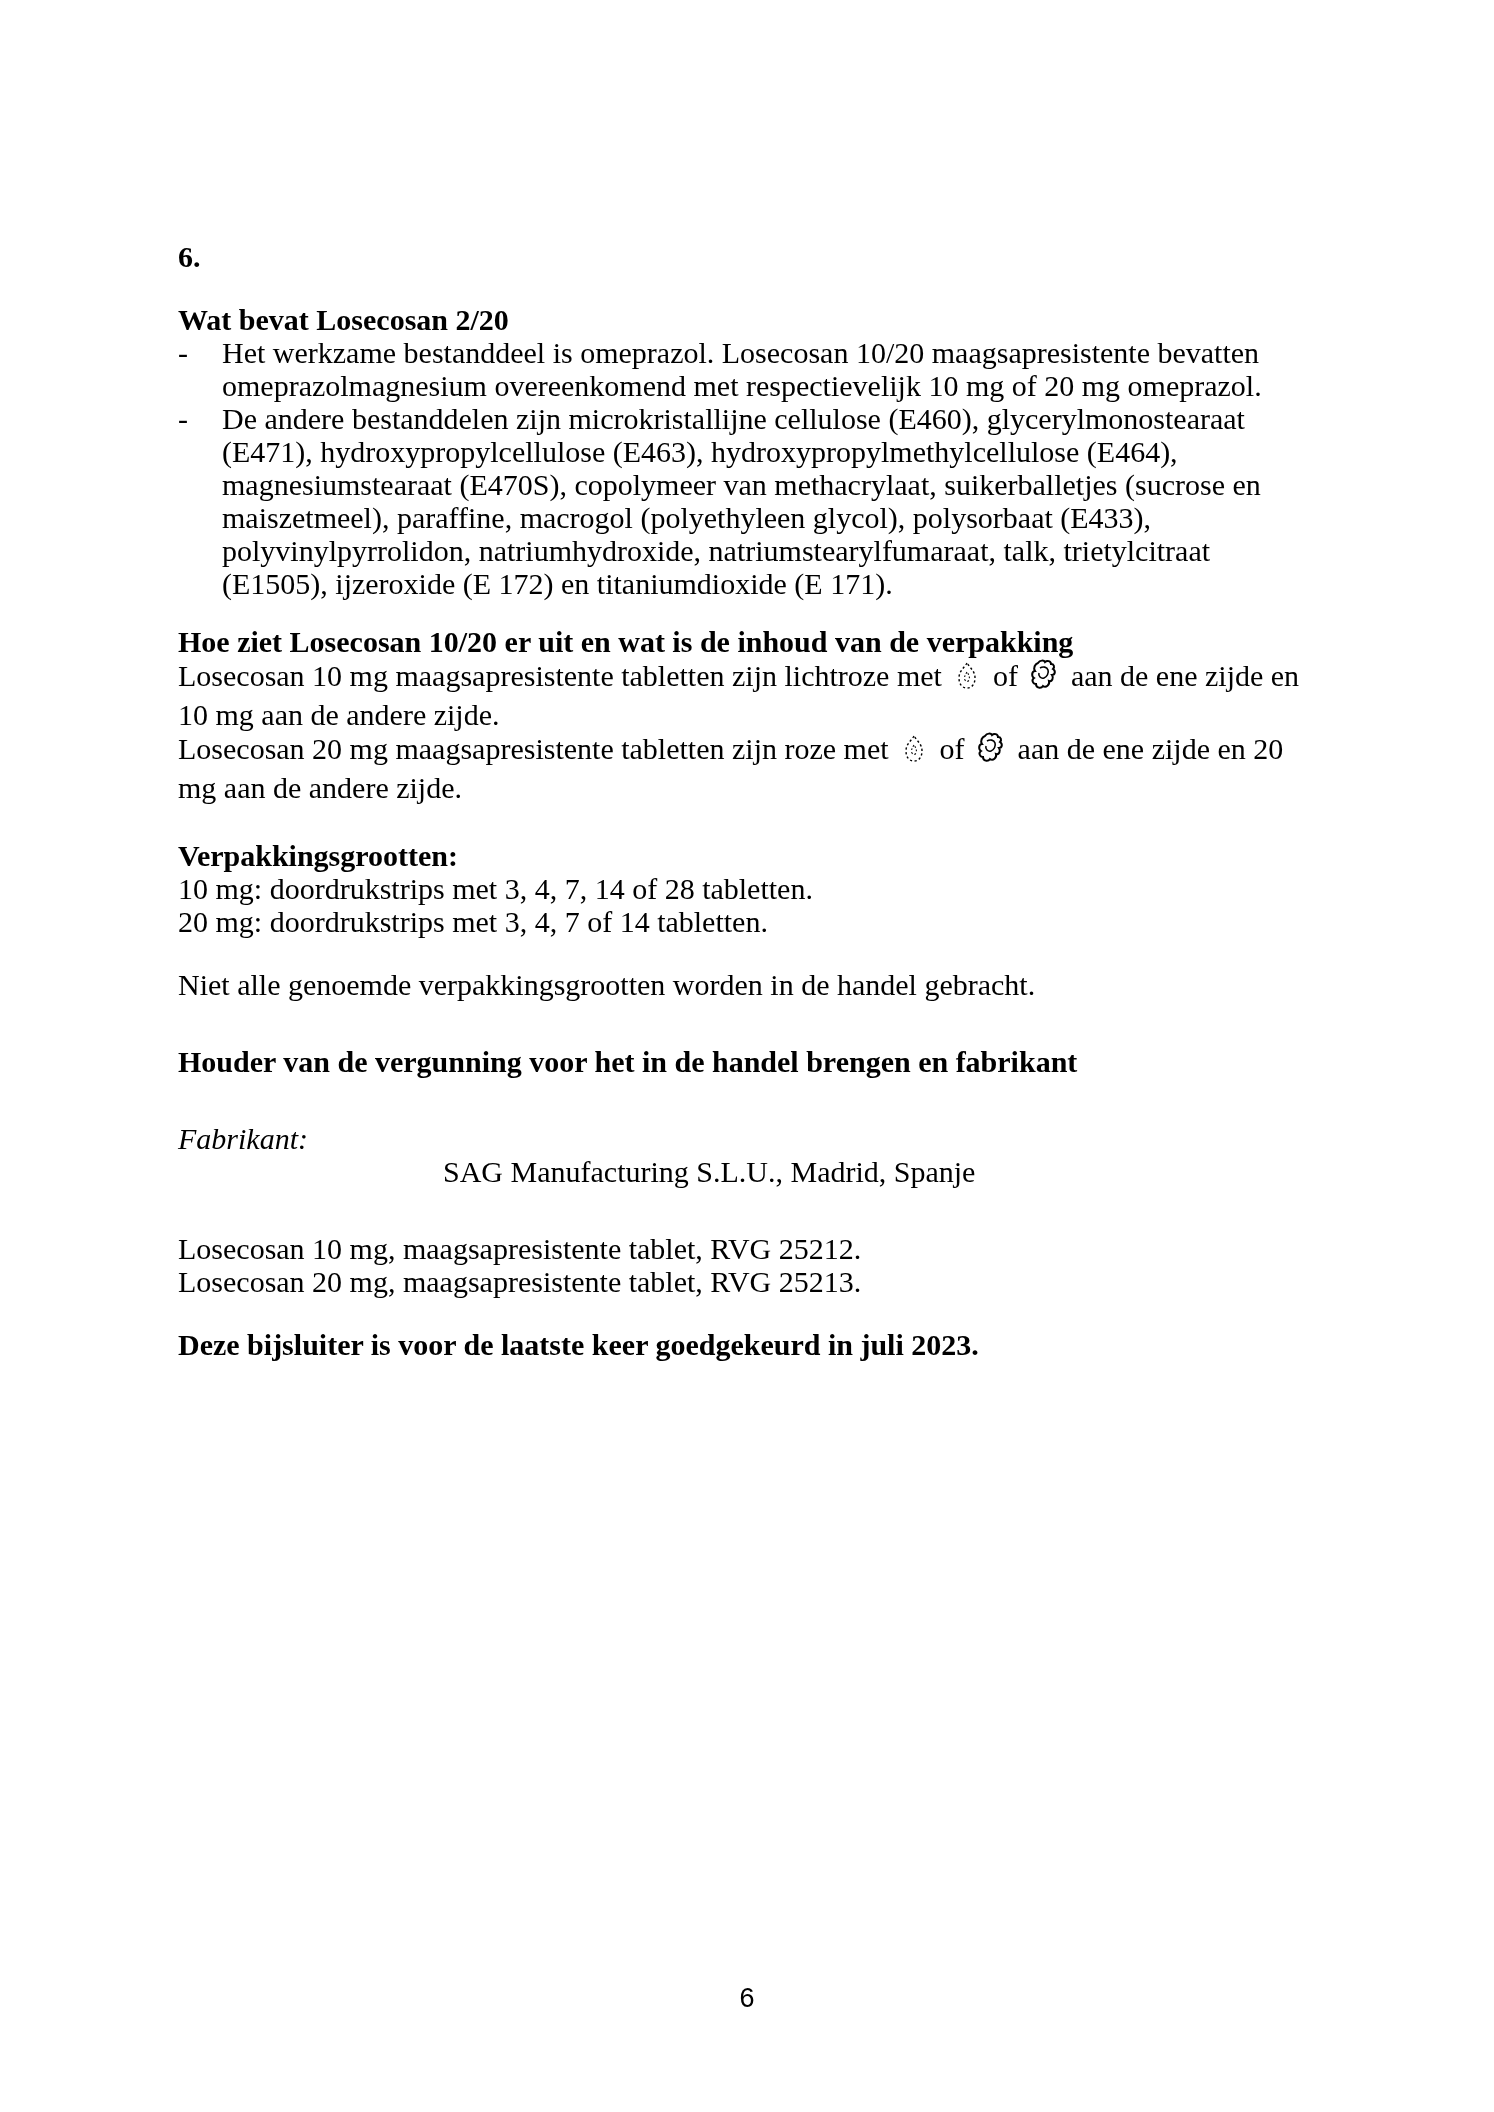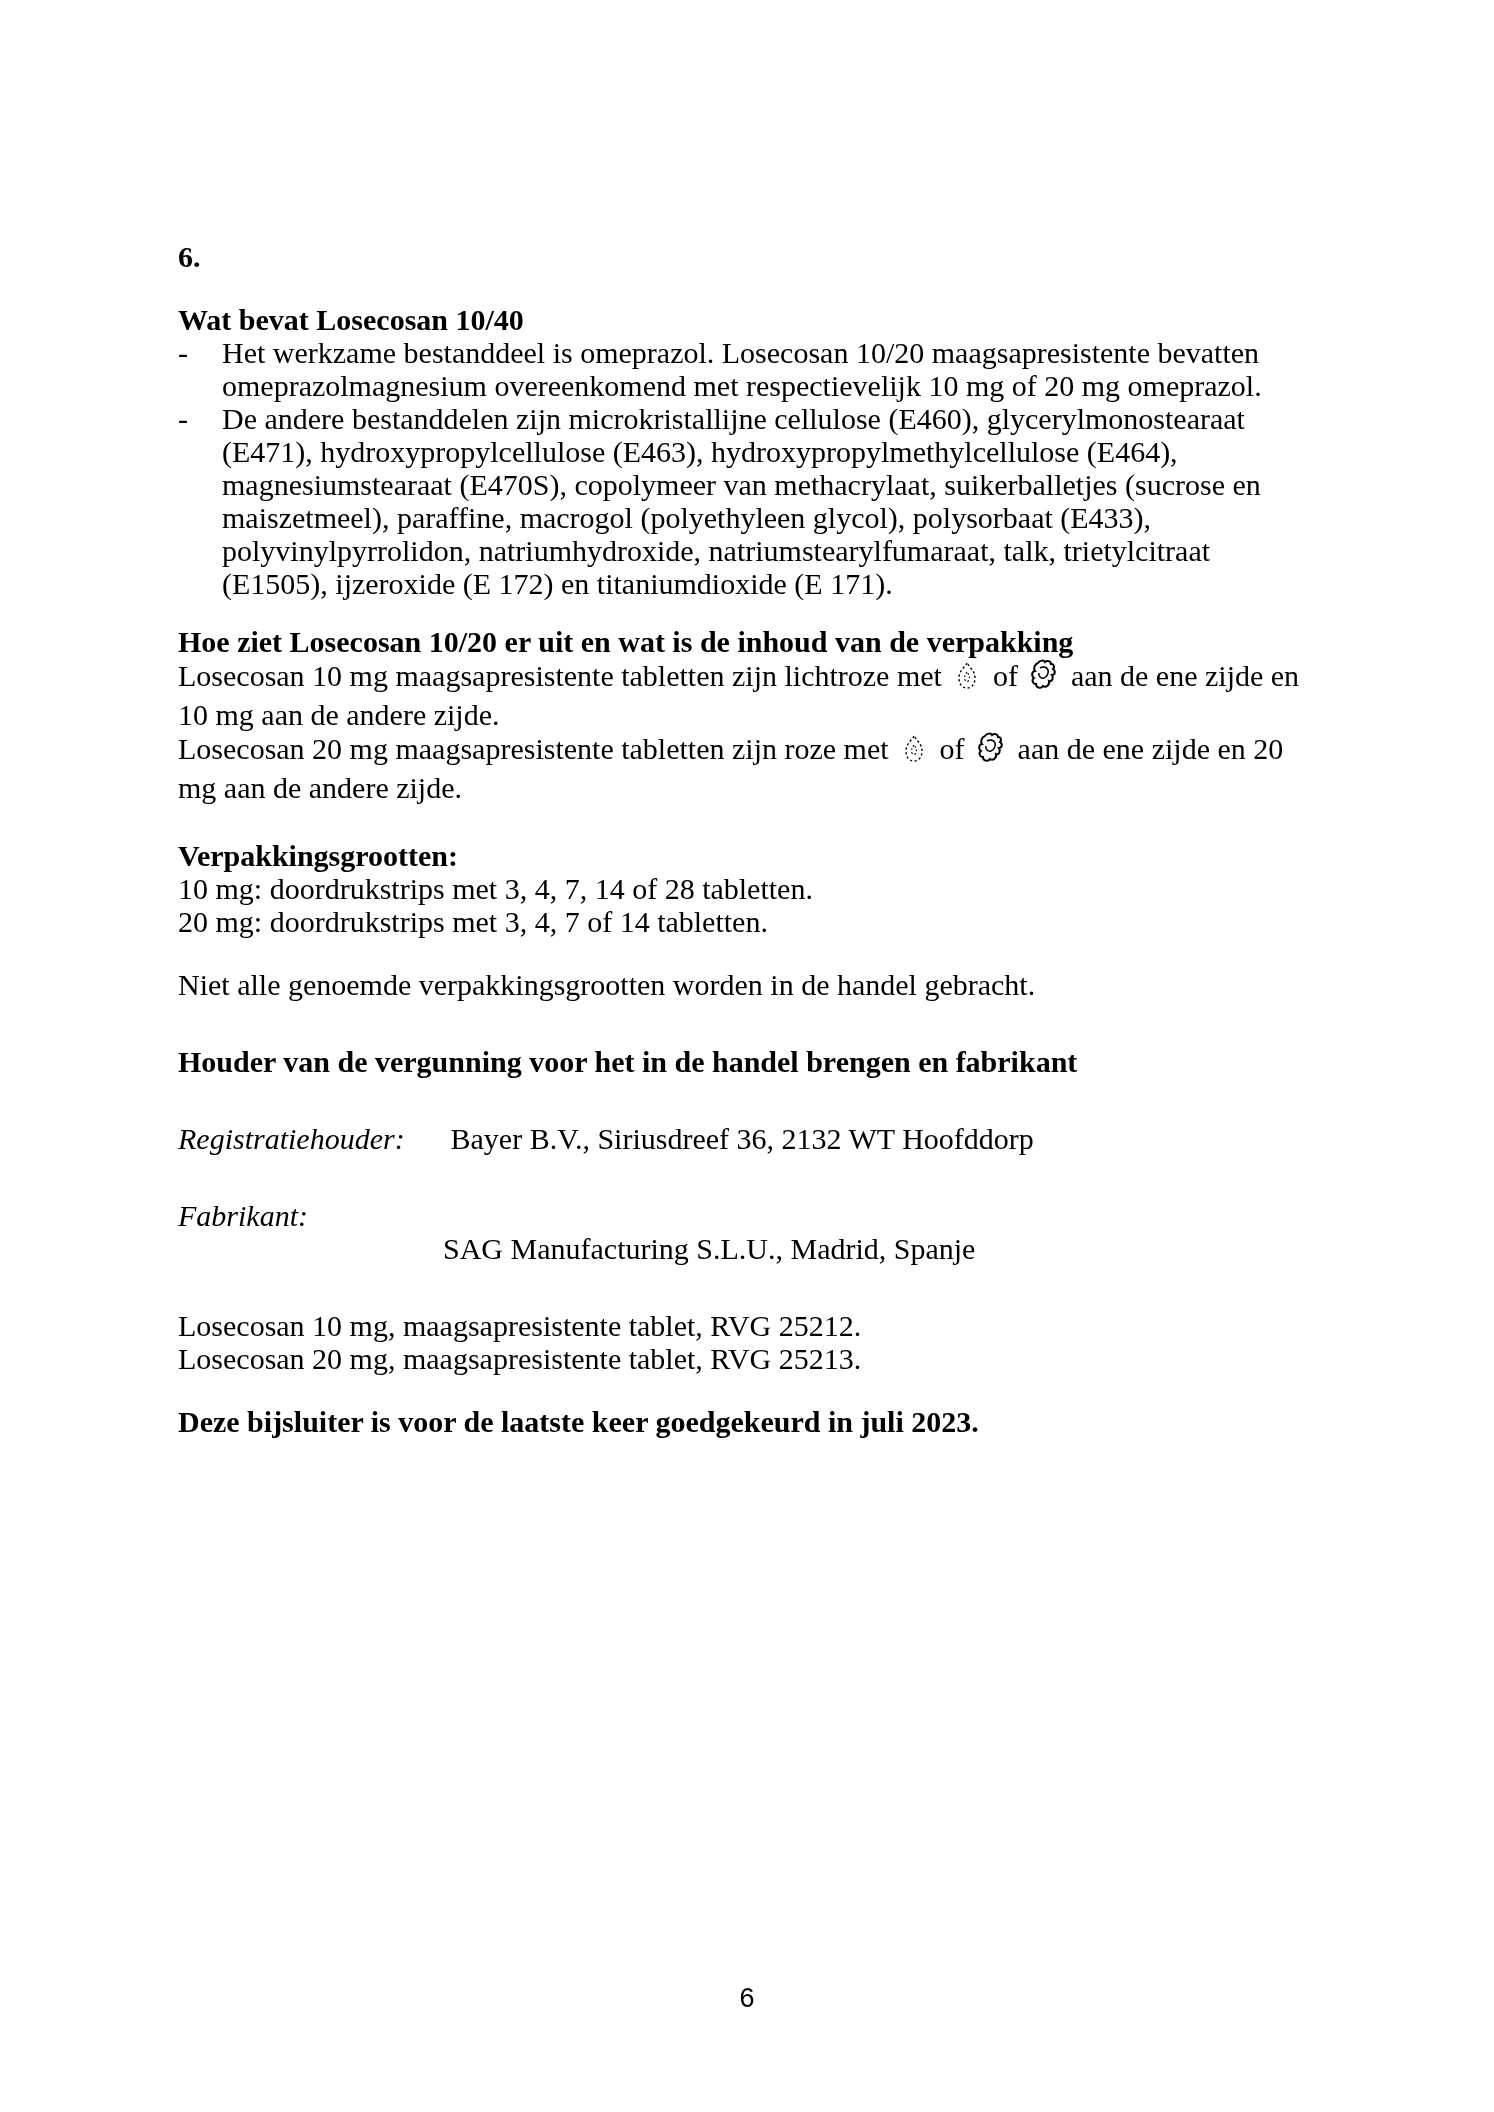--- a/index.html
+++ b/index.html
@@ -40,21 +40,21 @@
 </style>
 </head>
 <body>
 
 <div class="page">
 
   <div class="h-section">
     <span class="sec-num">6.</span>
   </div>
 
-  <div class="bold-heading mt-md">Wat bevat Losecosan 10/40</div>
+  <div class="bold-heading mt-md">Wat bevat Losecosan 2/20</div>
 
   <div class="bullet-row">
     <span class="bullet-marker">-</span>
     <span class="bullet-text">Het werkzame bestanddeel is omeprazol. Losecosan 10/20 maagsapresistente bevatten omeprazolmagnesium overeenkomend met respectievelijk 10 mg of 20 mg omeprazol.</span>
   </div>
   <div class="bullet-row">
     <span class="bullet-marker">-</span>
     <span class="bullet-text">De andere bestanddelen zijn microkristallijne cellulose (E460), glycerylmonostearaat (E471), hydroxypropylcellulose (E463), hydroxypropylmethylcellulose (E464), magnesiumstearaat (E470S), copolymeer van methacrylaat, suikerballetjes (sucrose en maiszetmeel), paraffine, macrogol (polyethyleen glycol), polysorbaat (E433), polyvinylpyrrolidon, natriumhydroxide, natriumstearylfumaraat, talk, trietylcitraat (E1505), ijzeroxide (E 172) en titaniumdioxide (E 171).</span>
   </div>
 
@@ -89,24 +89,20 @@
   </div>
 
   <div class="mt-xl">Verpakkingsgrootten:</div>
   <div>10 mg: doordrukstrips met 3, 4, 7, 14 of 28 tabletten.</div>
   <div>20 mg: doordrukstrips met 3, 4, 7 of 14 tabletten.</div>
 
   <div class="mt-md">Niet alle genoemde verpakkingsgrootten worden in de handel gebracht.</div>
 
   <div class="bold-heading mt-lg">Houder van de vergunning voor het in de handel brengen en fabrikant</div>
 
-  <div class="mt-lg">
-    <span class="inline-label">Registratiehouder:</span>
-    <span>Bayer B.V., Siriusdreef 36, 2132 WT Hoofddorp</span>
-  </div>
 
   <div class="mt-lg">
     <span class="inline-label">Fabrikant:</span>
   </div>
   <div class="indent-tab">SAG Manufacturing S.L.U., Madrid, Spanje</div>
 
 
   <div class="mt-lg">Losecosan 10 mg, maagsapresistente tablet, RVG 25212.</div>
   <div>Losecosan 20 mg, maagsapresistente tablet, RVG 25213.</div>
 

